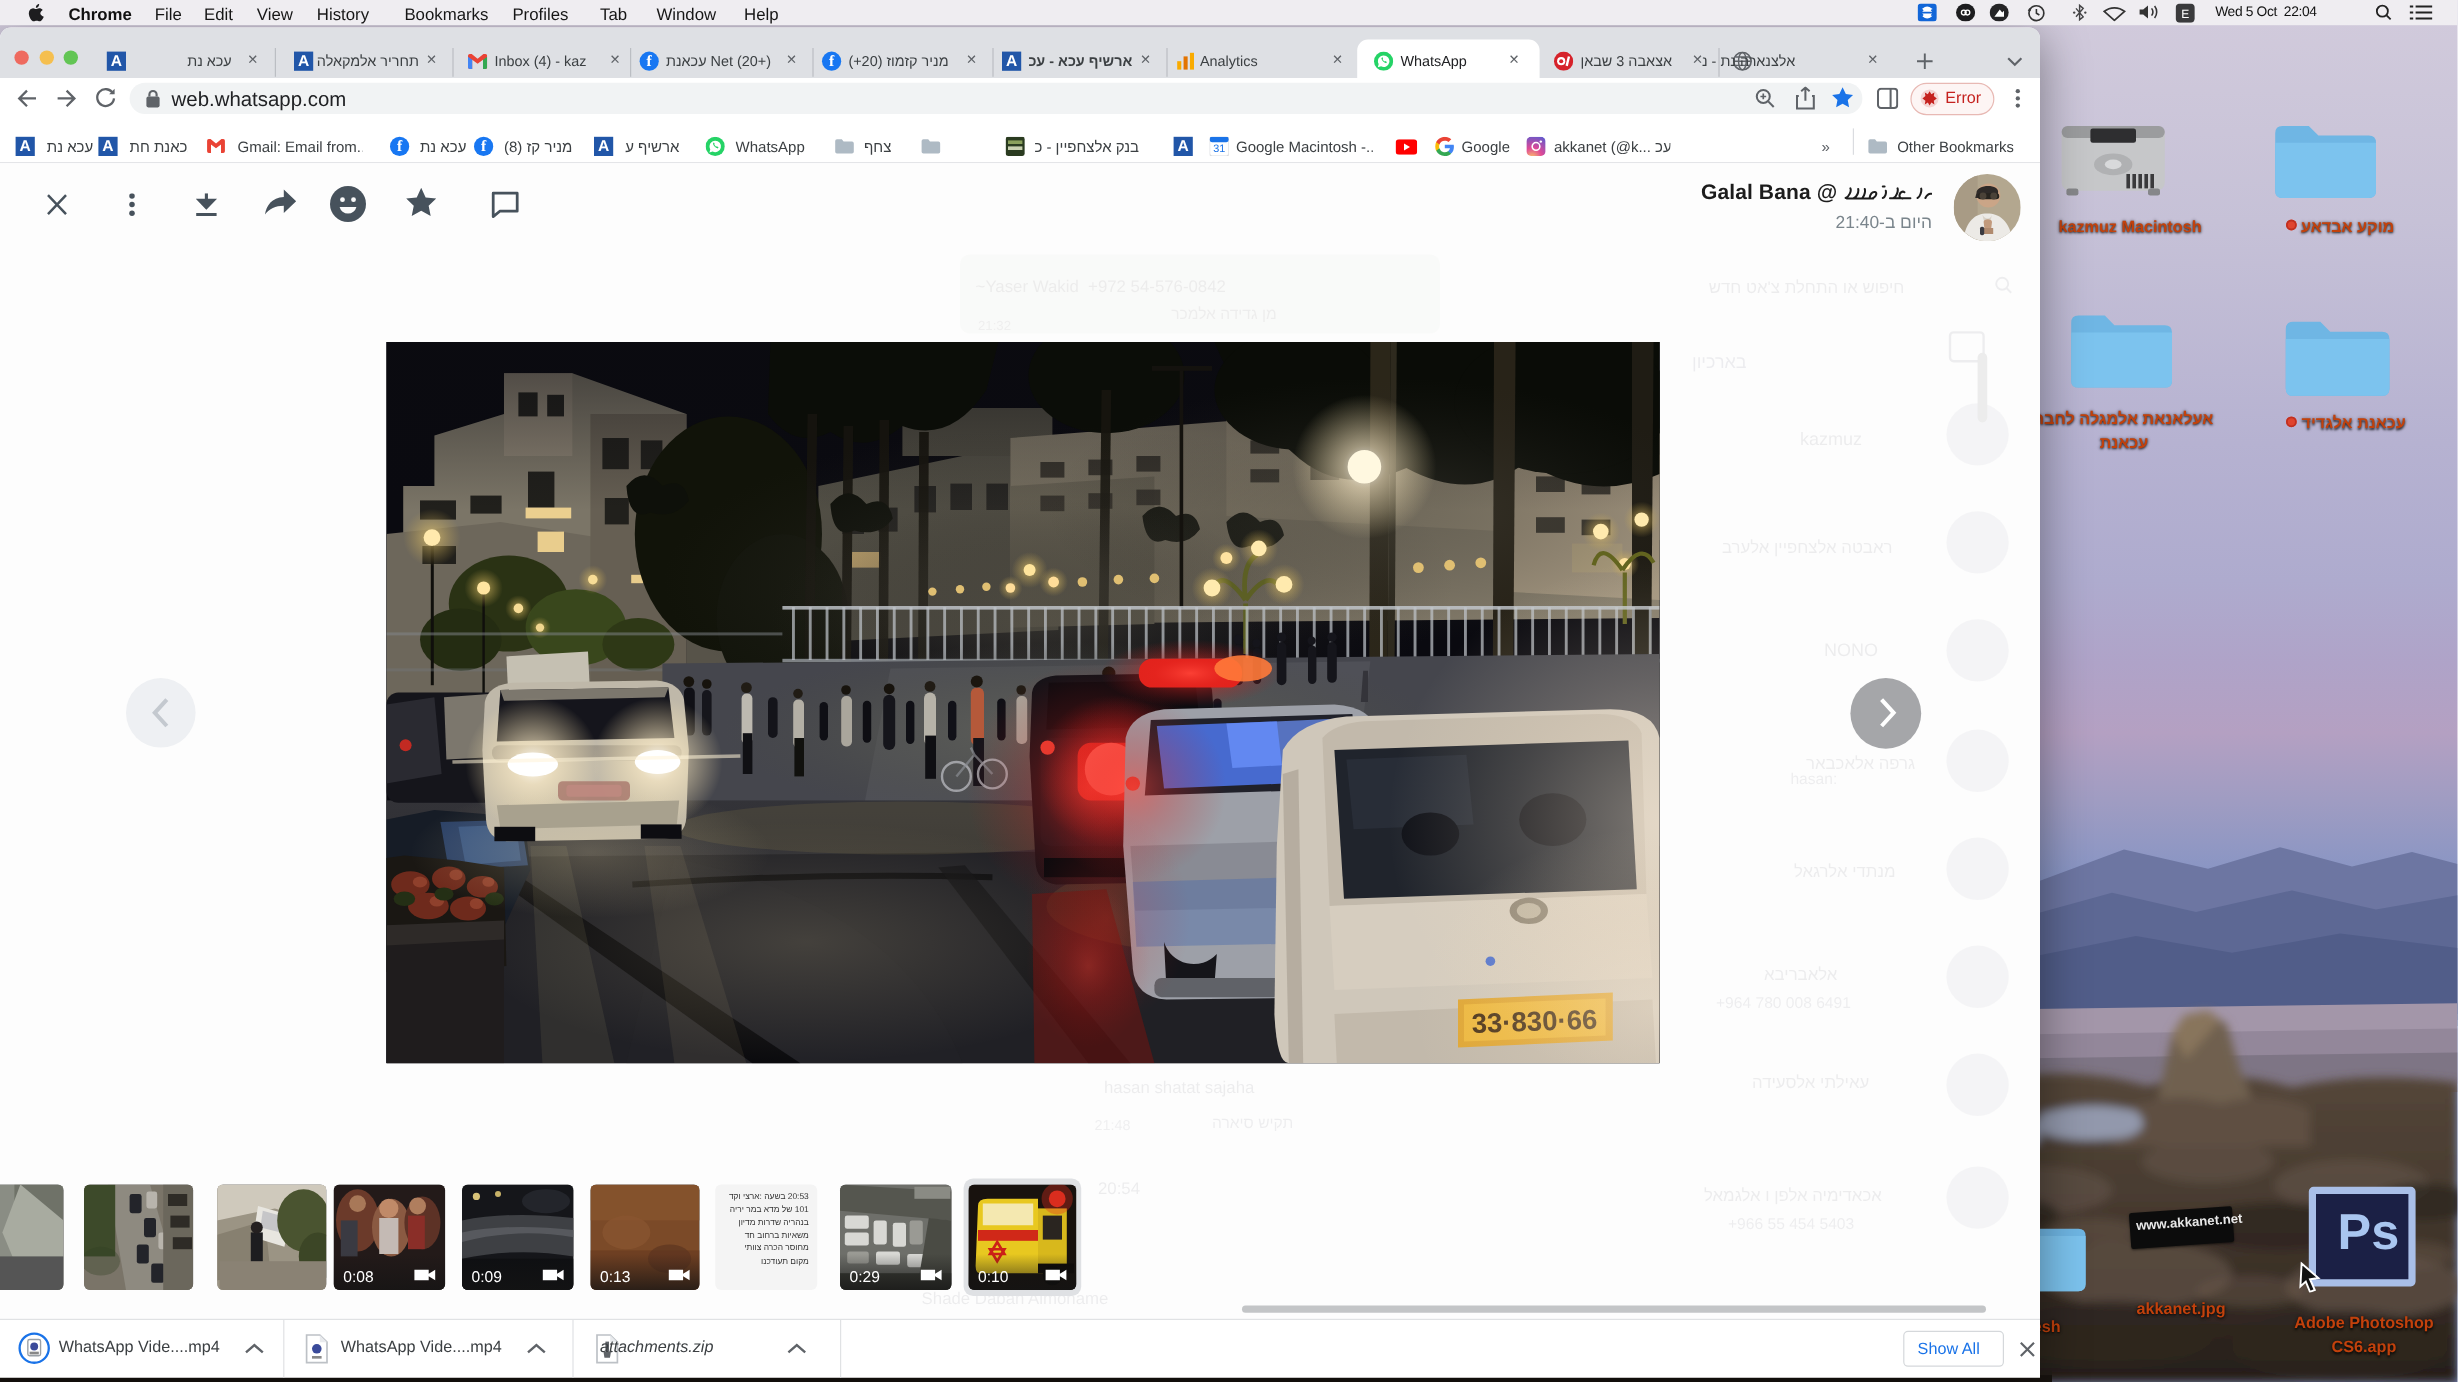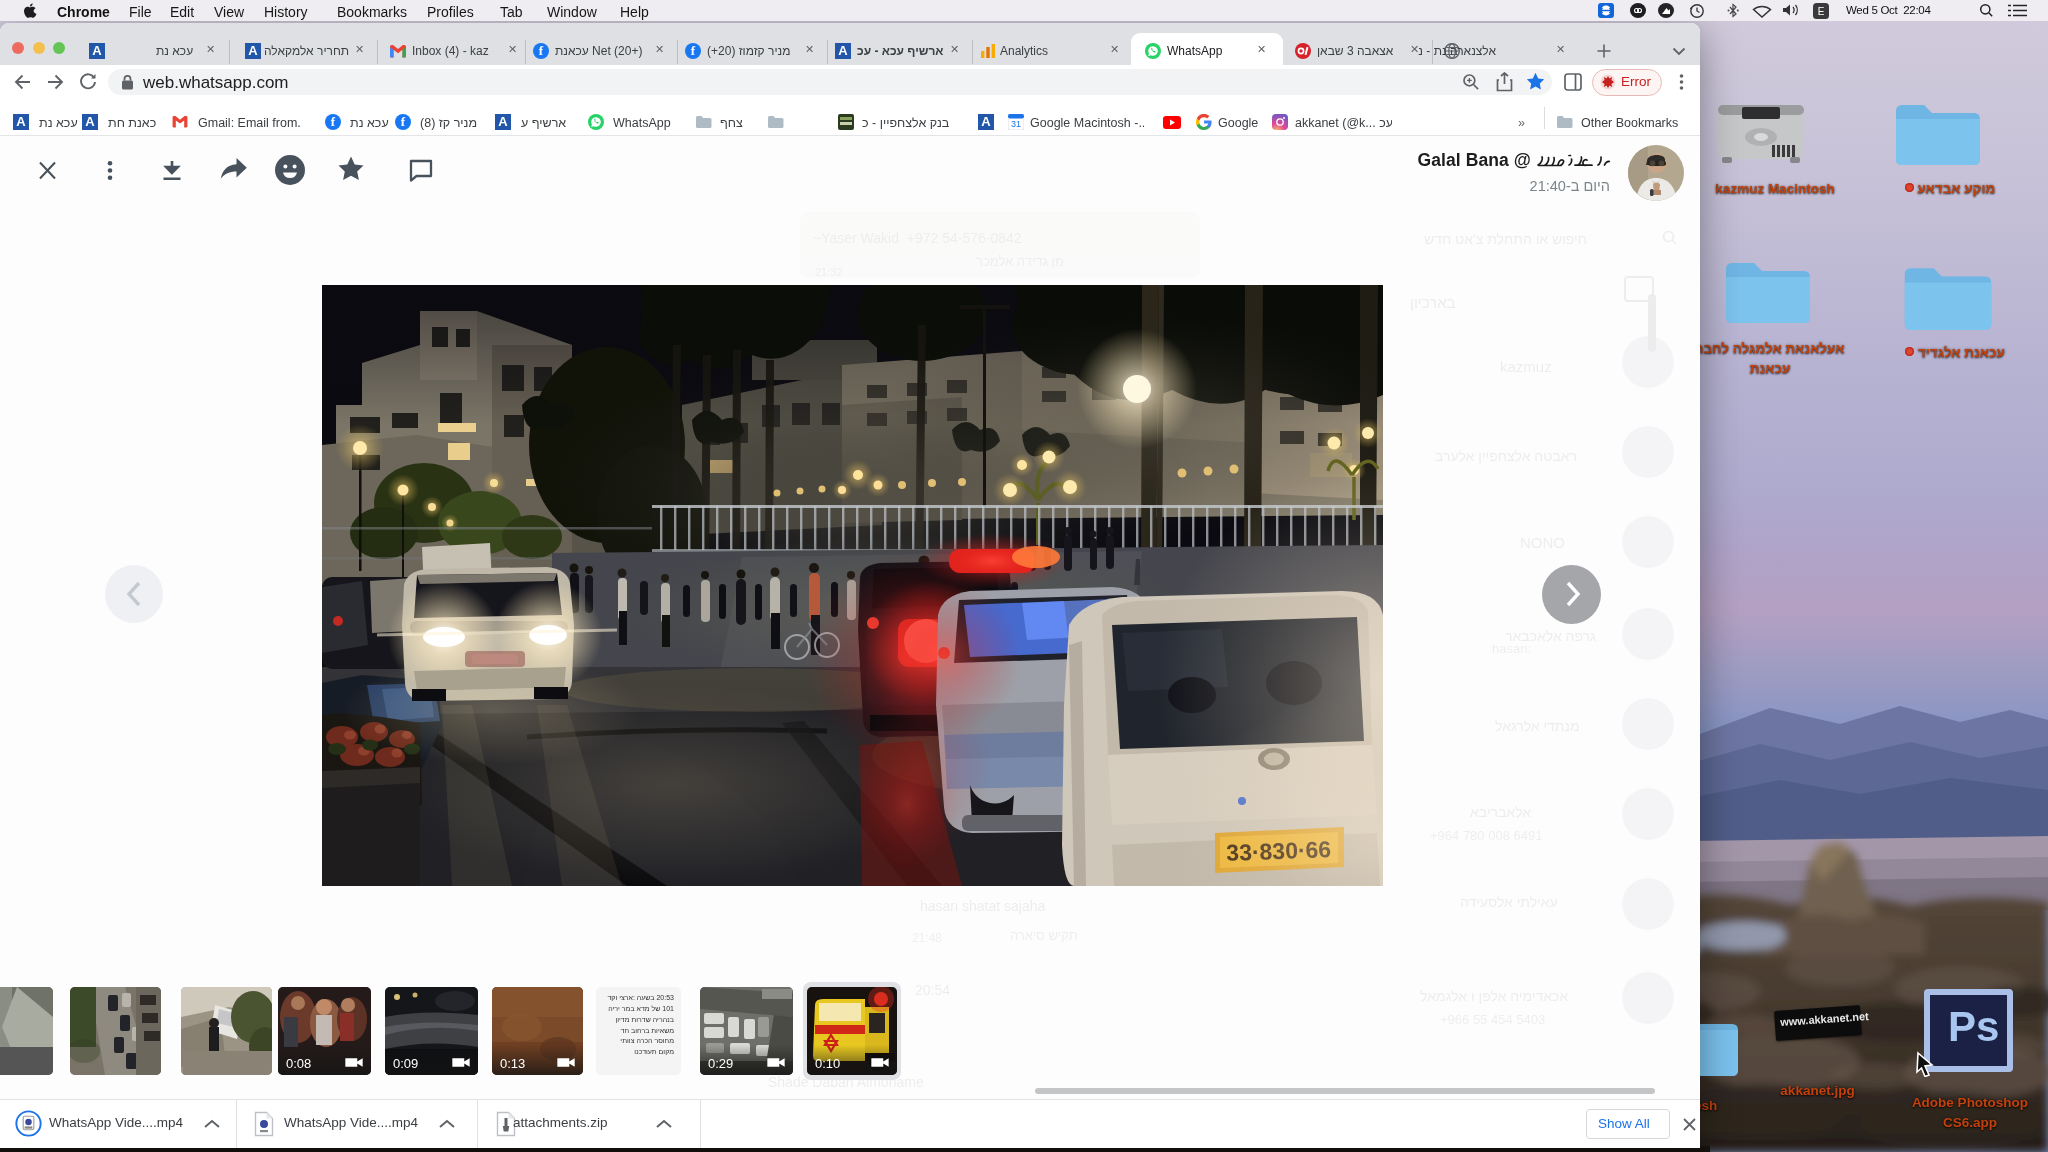--- a/index.html
+++ b/index.html
@@ -1091,21 +1091,21 @@
         <svg class="dlchev abs" style="left:438px;">
             <path d="M2 10l7-6 7 6" stroke="#5f6368" stroke-width="2" fill="none"></path>
           </svg>
         <div class="dlsep abs" style="left:477px;"></div>
         <svg class="abs" style="left:496px;top:11px" width="20" height="26" viewBox="0 0 20 26">
             <path d="M1.5 1.5h11l6 6v17h-17z" fill="#fff" stroke="#bdc1c6" stroke-width="1.4"></path>
             <path d="M12.5 1.5l6 6h-6z" fill="#e8eaed"></path>
             <rect x="8.5" y="7" width="3" height="8" fill="#5f6368"></rect>
             <path d="M6.8 15h6.4l-.9 5.5h-4.6z" fill="#5f6368"></path>
           </svg>
-        <span class="dltxt abs" style="left:513px;">attachments.zip</span>
+        <span class="dltxt abs" style="left:500px;font-style:italic;">attachments.zip</span>
         <svg class="dlchev abs" style="left:655px;">
             <path d="M2 10l7-6 7 6" stroke="#5f6368" stroke-width="2" fill="none"></path>
           </svg>
         <div class="dlsep abs" style="left:700px;"></div>
         <div class="abs" style="left:1586px;top:9px;width:84px;height:30px;border:1px solid #d5d8db;border-radius:4px;"></div>
         <span class="abs" style="left:1598px;top:16px;font-size:13.5px;color:#1a73e8;">Show All</span>
         <svg class="abs" style="left:1682px;top:17px" width="15" height="15" viewBox="0 0 15 15">
             <path d="M2 2l11 11M13 2L2 13" stroke="#5f6368" stroke-width="1.8"></path>
           </svg>
       </div>

